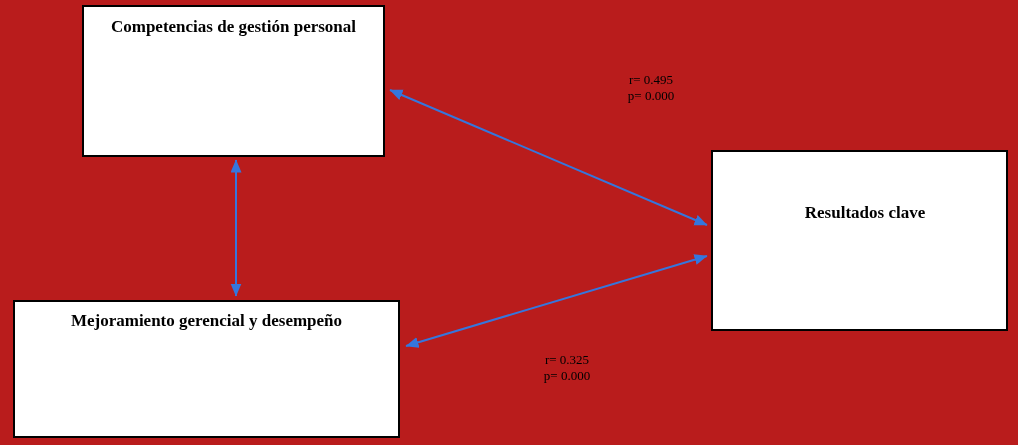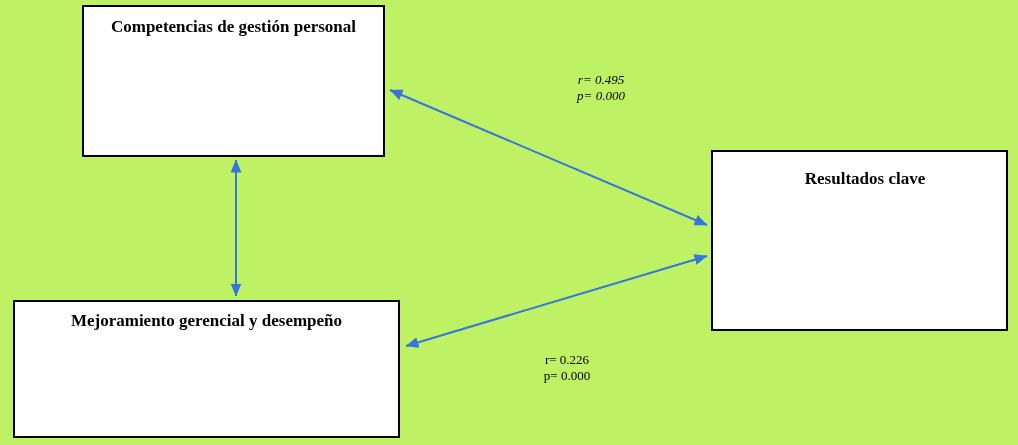--- a/index.html
+++ b/index.html
@@ -4,21 +4,21 @@
 <style>
   html, body {
     margin: 0;
     padding: 0;
     background: #ffffff;
   }
   .canvas {
     position: relative;
     width: 1018px;
     height: 445px;
-    background: #bef264;
+    background: #b91c1c;
     font-family: "Liberation Serif", serif;
     overflow: hidden;
   }
   .node-box {
     position: absolute;
     border: 2px solid #000000;
     background: #ffffff;
     box-sizing: border-box;
   }
   .node-box .node-label {
@@ -43,43 +43,42 @@
     width: 387px; height: 138px;
   }
   .box-mejoramiento .node-label {
     padding-top: 8px;
   }
   .box-resultados {
     left: 711px; top: 150px;
     width: 297px; height: 181px;
   }
   .box-resultados .node-label {
-    padding-top: 16px;
+    padding-top: 50px;
     margin-left: 11px;
   }
   .arrows-layer {
     position: absolute;
     left: 0; top: 0;
     width: 1018px;
     height: 445px;
     pointer-events: none;
   }
   .corr-label {
     position: absolute;
     text-align: center;
     font-size: 13px;
     line-height: 1.25;
     color: #000000;
     white-space: nowrap;
   }
   .corr-label span { display: block; }
   .corr-top {
-    left: 556px; top: 72px;
+    left: 606px; top: 72px;
     width: 90px;
-    font-style: italic;
   }
   .corr-bottom {
     left: 522px; top: 352px;
     width: 90px;
   }
 </style>
 </head>
 <body>
 
 <div class="canvas">
@@ -106,17 +105,17 @@
     <line x1="390" y1="90" x2="707" y2="225" stroke-width="2" marker-start="url(#arrowhead)" marker-end="url(#arrowhead)" stroke="#3576dd"></line>
     <line x1="406" y1="346" x2="707" y2="256" stroke-width="2" marker-start="url(#arrowhead)" marker-end="url(#arrowhead)" stroke="#3576dd"></line>
   </svg>
 
   <div class="corr-label corr-top">
     <span>r= 0.495</span>
     <span>p= 0.000</span>
   </div>
 
   <div class="corr-label corr-bottom">
-    <span>r= 0.226</span>
+    <span>r= 0.325</span>
     <span>p= 0.000</span>
   </div>
 
 </div>
 
 </body></html>

